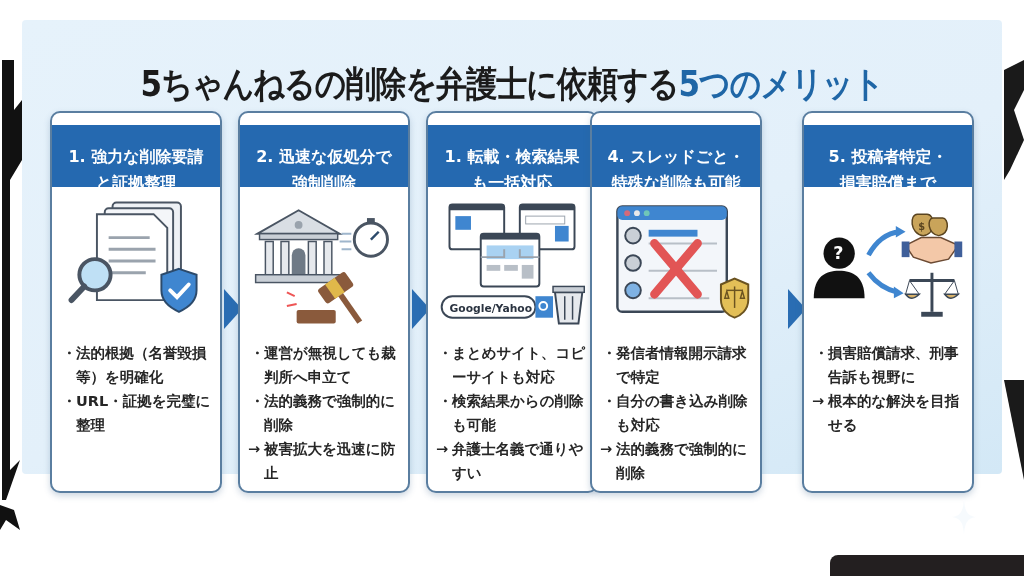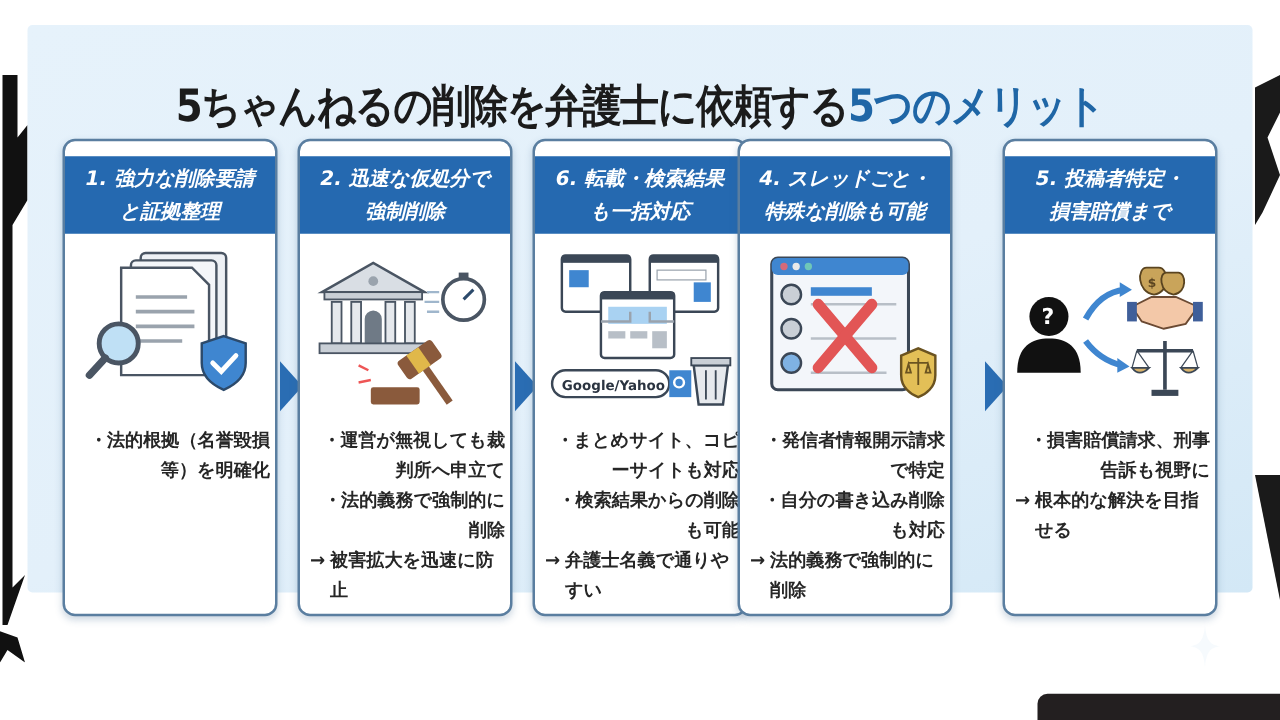--- a/index.html
+++ b/index.html
@@ -26,28 +26,28 @@
 
   .cards { position: absolute; left: 28px; top: 91px; width: 926px; height: 385px; }
   .card {
     position: absolute; top: 0; width: 172px; height: 382px;
     background: #ffffff; border: 2px solid #5a7ea0; border-radius: 10px;
     box-shadow: 0 3px 6px rgba(60,100,140,0.25); overflow: hidden;
   }
   .card-head {
     position: absolute; left: 0; top: 12px; width: 100%; height: 62px;
     background: #2569b0; color: #ffffff; font-weight: bold; font-size: 16px;
-    line-height: 26px; text-align: center; padding-top: 5px; white-space: pre-line; font-style: italic;
+    line-height: 26px; text-align: center; padding-top: 19px; white-space: pre-line;
   }
   .card-illus { position: absolute; left: 0; top: 80px; width: 100%; height: 140px; }
   .card-body {
     position: absolute; left: 8px; top: 228px; width: 156px; font-size: 14.5px; font-weight: bold;
     color: #262626; line-height: 24px;
   }
-  .card-body .item { padding-left: 16px; text-indent: -14px; text-align: right; }
+  .card-body .item { padding-left: 16px; text-indent: -14px; }
   .card-body .item .bul { display: inline-block; width: 14px; text-indent: 0; }
   .card-body .res { padding-left: 16px; text-indent: -16px; }
   .card-body .res .arr { display: inline-block; width: 16px; text-indent: 0; }
 
   .arrow { position: absolute; top: 178px; width: 0; height: 0;
     border-top: 20px solid transparent; border-bottom: 20px solid transparent; border-left: 18px solid #2a6db3; }
 
   .sparkle { position: absolute; left: 930px; top: 480px; width: 24px; height: 34px; }
 </style>
 </head>
@@ -83,20 +83,21 @@
             <line x1="58" y1="68" x2="106" y2="68"></line>
             <line x1="58" y1="80" x2="96" y2="80"></line>
           </g>
         <circle cx="44" cy="82" r="16" fill="#bfe0f5" stroke="#4a5563" stroke-width="4"></circle>
         <line x1="33" y1="94" x2="20" y2="108" stroke="#4a5563" stroke-width="6" stroke-linecap="round"></line>
         <path d="M130 76 L148 82 V98 C148 110 139 116 130 120 C121 116 112 110 112 98 V82 Z" fill="#3f86d0" stroke="#2c4a6b" stroke-width="2"></path>
         <path d="M121 98 L128 105 L140 92" fill="none" stroke="#fff" stroke-width="4" stroke-linecap="round"></path>
       </svg>
       <div class="card-body">
         <div class="item"><span class="bul">・</span><span>法的根拠（名誉毀損等）を明確化</span></div>
+        <div class="item"><span class="bul">・</span><span>URL・証拠を完璧に整理</span></div>
       </div>
     </div>
 
     <div class="arrow" style="left:174px"></div>
 
     <div class="card" style="left:188px">
       <div class="card-head">2. 迅速な仮処分で
 強制削除</div>
       <svg class="card-illus" viewBox="0 0 172 140">
         <path d="M18 40 L60 16 L102 40 Z" fill="#d9dee4" stroke="#4a5563" stroke-width="2"></path>
@@ -132,21 +133,21 @@
       <div class="card-body">
         <div class="item"><span class="bul">・</span><span>運営が無視しても裁判所へ申立て</span></div>
         <div class="item"><span class="bul">・</span><span>法的義務で強制的に削除</span></div>
         <div class="res"><span class="arr">→</span><span>被害拡大を迅速に防止</span></div>
       </div>
     </div>
 
     <div class="arrow" style="left:362px"></div>
 
     <div class="card" style="left:376px">
-      <div class="card-head">6. 転載・検索結果
+      <div class="card-head">1. 転載・検索結果
 も一括対応</div>
       <svg class="card-illus" viewBox="0 0 172 140">
         <g fill="#fff" stroke="#3b4756" stroke-width="2">
           <rect x="22" y="10" width="56" height="46" rx="3"></rect>
             <rect x="94" y="10" width="56" height="46" rx="3"></rect>
             <rect x="54" y="40" width="60" height="54" rx="3"></rect>
         </g>
         <g fill="#3b4756">
             <rect x="22" y="10" width="56" height="6"></rect>
             <rect x="94" y="10" width="56" height="6"></rect>

